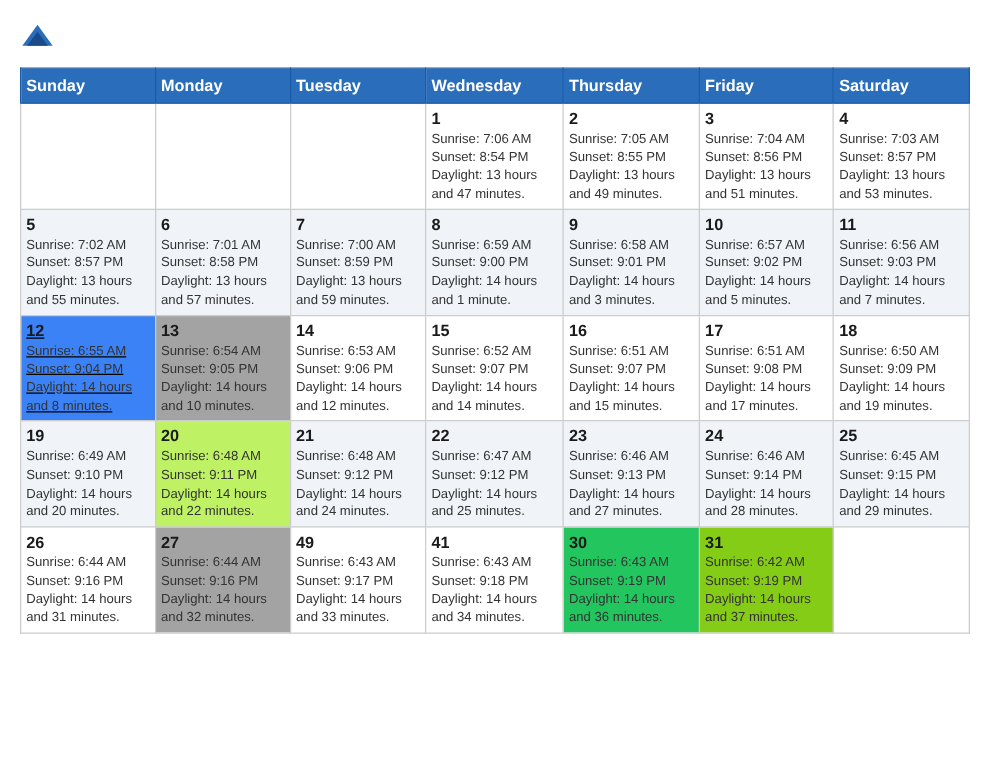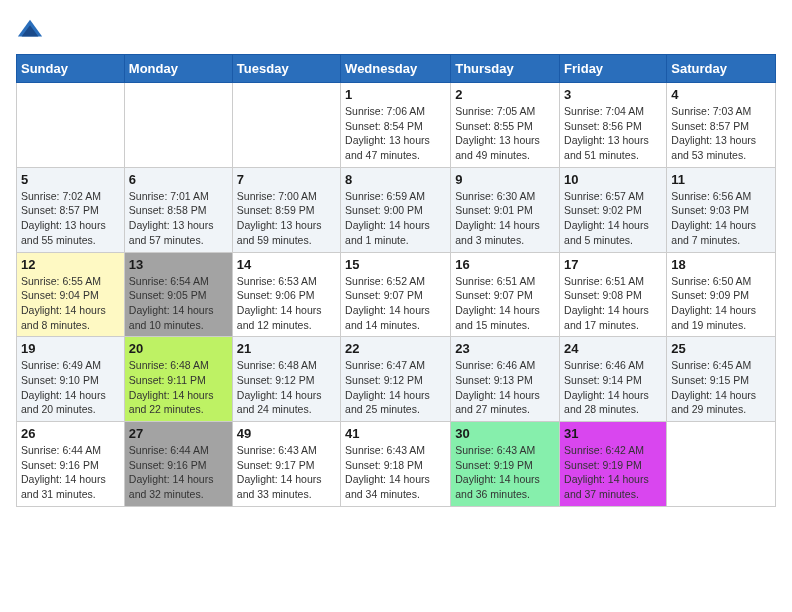--- a/index.html
+++ b/index.html
@@ -170,39 +170,39 @@
 Daylight: 13 hours and 59 minutes.</div>
         </td>
         <td style="background: rgb(240, 244, 248);">
           <div class="day-number">8</div>
           <div class="day-info" style="white-space: pre-line;">Sunrise: 6:59 AM
 Sunset: 9:00 PM
 Daylight: 14 hours and 1 minute.</div>
         </td>
         <td style="background: rgb(240, 244, 248);">
           <div class="day-number">9</div>
-          <div class="day-info" style="white-space: pre-line;">Sunrise: 6:30 AM
+          <div class="day-info" style="white-space: pre-line;">Sunrise: 6:58 AM
 Sunset: 9:01 PM
 Daylight: 14 hours and 3 minutes.</div>
         </td>
         <td style="background: rgb(240, 244, 248);">
           <div class="day-number">10</div>
           <div class="day-info" style="white-space: pre-line;">Sunrise: 6:57 AM
 Sunset: 9:02 PM
 Daylight: 14 hours and 5 minutes.</div>
         </td>
         <td style="background: rgb(240, 244, 248);">
           <div class="day-number">11</div>
           <div class="day-info" style="white-space: pre-line;">Sunrise: 6:56 AM
 Sunset: 9:03 PM
 Daylight: 14 hours and 7 minutes.</div>
         </td>
       </tr>
       <tr>
-        <td style="background: #fef9c3;">
+        <td style="background: #3b82f6; text-decoration: underline;">
           <div class="day-number">12</div>
           <div class="day-info" style="white-space: pre-line;">Sunrise: 6:55 AM
 Sunset: 9:04 PM
 Daylight: 14 hours and 8 minutes.</div>
         </td>
         <td style="background: #a3a3a3;">
           <div class="day-number">13</div>
           <div class="day-info" style="white-space: pre-line;">Sunrise: 6:54 AM
 Sunset: 9:05 PM
 Daylight: 14 hours and 10 minutes.</div>
@@ -300,27 +300,27 @@
           <div class="day-info" style="white-space: pre-line;">Sunrise: 6:43 AM
 Sunset: 9:17 PM
 Daylight: 14 hours and 33 minutes.</div>
         </td>
         <td style="background: rgb(255, 255, 255);">
           <div class="day-number">41</div>
           <div class="day-info" style="white-space: pre-line;">Sunrise: 6:43 AM
 Sunset: 9:18 PM
 Daylight: 14 hours and 34 minutes.</div>
         </td>
-        <td style="background: #86efac;">
+        <td style="background: #22c55e;">
           <div class="day-number">30</div>
           <div class="day-info" style="white-space: pre-line;">Sunrise: 6:43 AM
 Sunset: 9:19 PM
 Daylight: 14 hours and 36 minutes.</div>
         </td>
-        <td style="background: #d946ef; margin-top: 12px;">
+        <td style="background: #84cc16; margin-top: 12px;">
           <div class="day-number">31</div>
           <div class="day-info" style="white-space: pre-line;">Sunrise: 6:42 AM
 Sunset: 9:19 PM
 Daylight: 14 hours and 37 minutes.</div>
         </td>
         <td class="empty-cell"></td>
       </tr>
     </tbody>
 </table>
 

